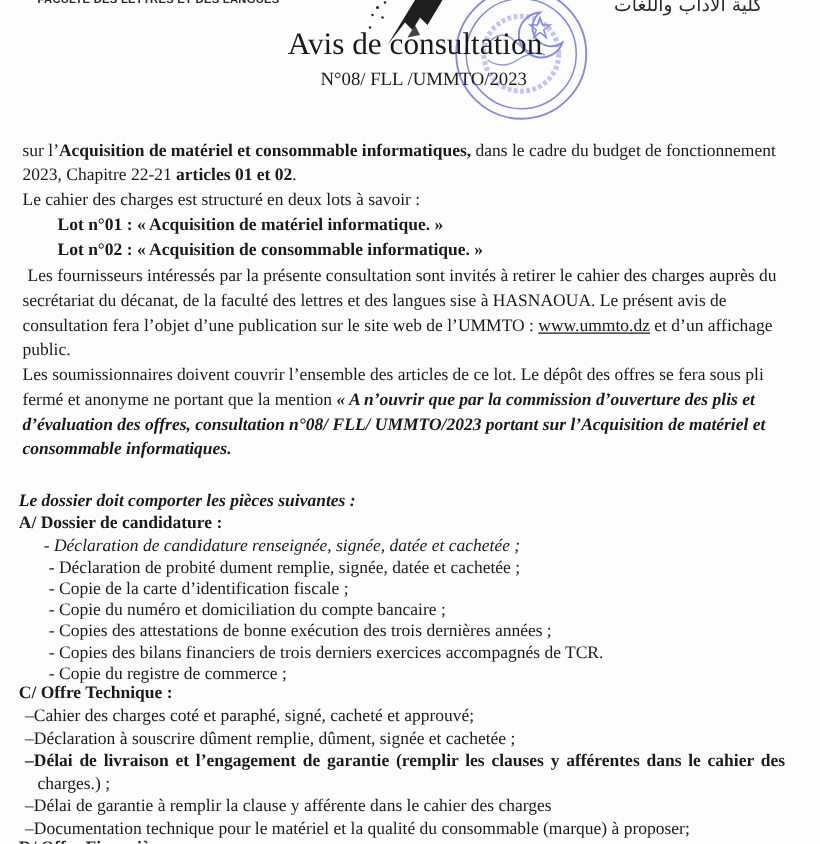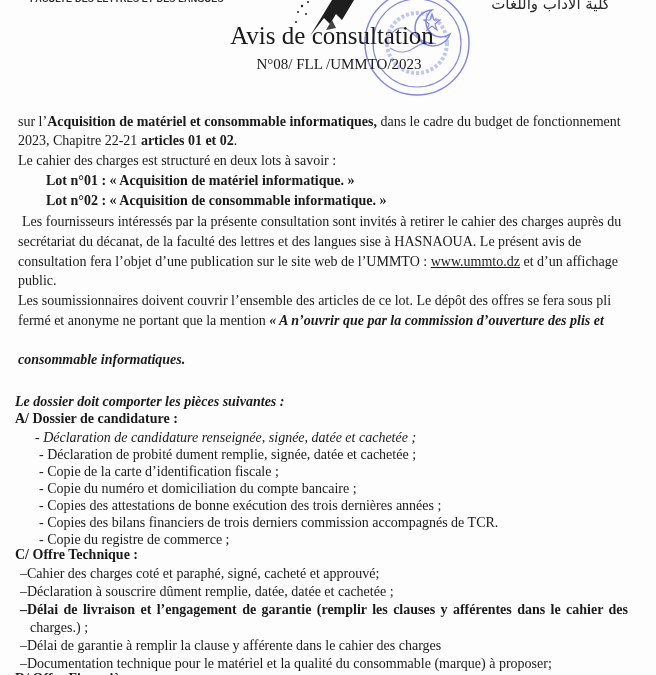--- a/index.html
+++ b/index.html
@@ -85,34 +85,35 @@
   <div class="line" style="left:18px; top:233px;">secrétariat du décanat, de la faculté des lettres et des langues sise à HASNAOUA. Le présent  avis de</div>
   <div class="line" style="left:18px; top:253px;">
     <span>consultation fera l’objet d’une publication sur le site web de l’UMMTO : </span><span class="u">www.ummto.dz</span><span> et d’un affichage</span>
   </div>
   <div class="line" style="left:18px; top:272px;">public.</div>
 
   <div class="line" style="left:18px; top:292px;">Les soumissionnaires doivent  couvrir l’ensemble des articles de ce lot. Le dépôt des offres se fera sous pli</div>
   <div class="line" style="left:18px; top:312px;">
     <span>fermé et anonyme ne portant que la mention </span><span class="bi">« A n’ouvrir que par la commission d’ouverture des plis et</span>
   </div>
+  <div class="line bi" style="left:18px; top:332px;">d’évaluation des offres, consultation n°08/ FLL/ UMMTO/2023 portant sur l’Acquisition de matériel et</div>
   <div class="line bi" style="left:18px; top:351px;">consommable informatiques.</div>
 
   <div class="line bi" style="left:15px; top:393px;">Le dossier doit comporter les pièces suivantes :</div>
   <div class="line b" style="left:15px; top:410px;text-align:right;">A/ Dossier de candidature :</div>
   <div class="line" style="left:35px; top:429px;font-style:italic;">-  Déclaration de candidature renseignée, signée, datée et cachetée ;</div>
   <div class="line" style="left:39px; top:446px;">- Déclaration de probité dument remplie, signée, datée et cachetée ;</div>
   <div class="line" style="left:39px; top:463px;">- Copie de la carte d’identification fiscale ;</div>
   <div class="line" style="left:39px; top:480px;">- Copie du numéro et domiciliation du compte bancaire ;</div>
   <div class="line" style="left:39px; top:497px;">- Copies des attestations de bonne exécution des trois dernières années ;</div>
-  <div class="line" style="left:39px; top:514px;">- Copies des bilans financiers de trois derniers commission accompagnés de TCR.</div>
+  <div class="line" style="left:39px; top:514px;">- Copies des bilans financiers de trois derniers exercices accompagnés de TCR.</div>
   <div class="line" style="left:39px; top:531px;">- Copie du registre de commerce ;</div>
 
   <div class="line b" style="left:15px; top:546px;">C/ Offre Technique :</div>
   <div class="line" style="left:20px; top:565px;">–Cahier des charges coté et paraphé, signé, cacheté et approuvé;</div>
-  <div class="line" style="left:20px; top:583px;">–Déclaration à souscrire dûment remplie,  datée, datée et cachetée ;</div>
+  <div class="line" style="left:20px; top:583px;">–Déclaration à souscrire dûment remplie,  dûment, signée et cachetée ;</div>
   <div class="line justify" style="left:20px; top:601px; width:608px;font-weight:bold;">–Délai de livraison et l’engagement de garantie (remplir les clauses y afférentes dans le cahier des</div>
   <div class="line" style="left:30px; top:619px;">charges.) ;</div>
   <div class="line" style="left:20px; top:637px;">–Délai de garantie à remplir la clause y afférente dans le cahier des charges</div>
   <div class="line" style="left:20px; top:655px;">–Documentation technique pour le matériel et la qualité du consommable (marque)  à proposer;</div>
 
   <div class="line b" style="left:15px; top:670px;">D/ Offre Financière :</div>
 </div>
 
 </body></html>

